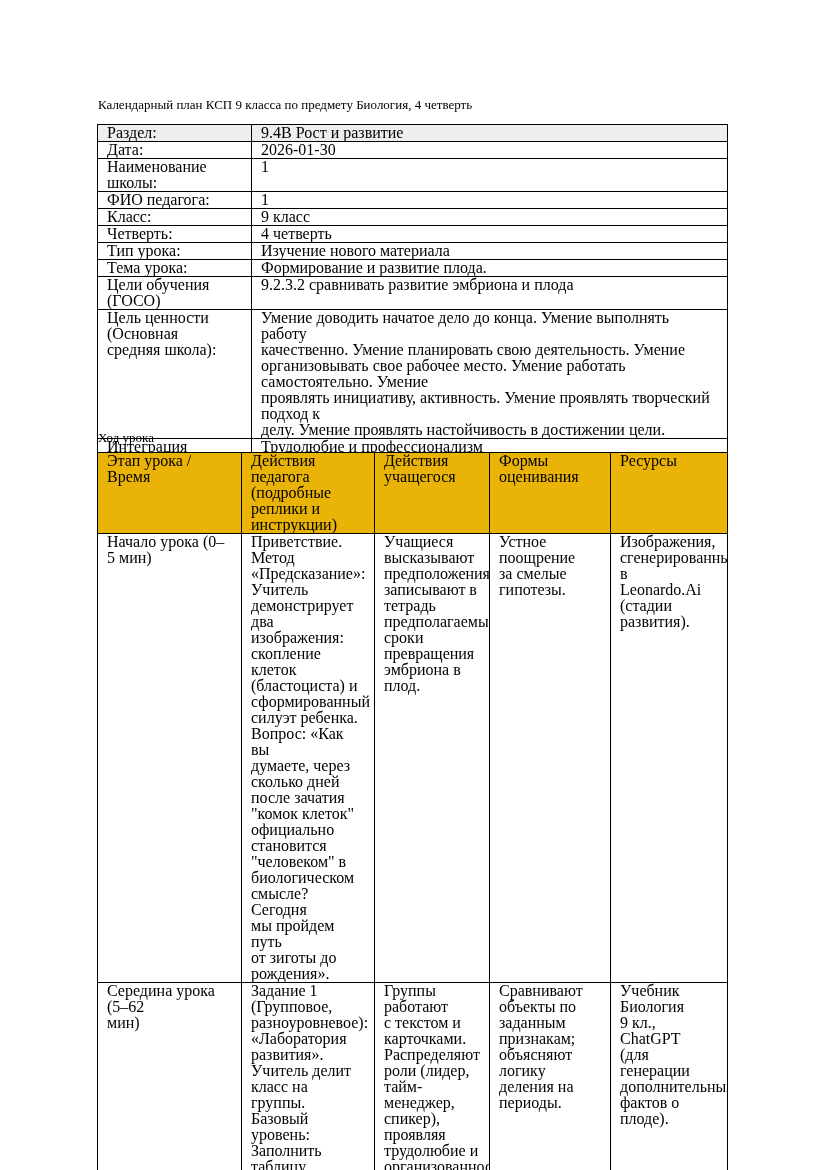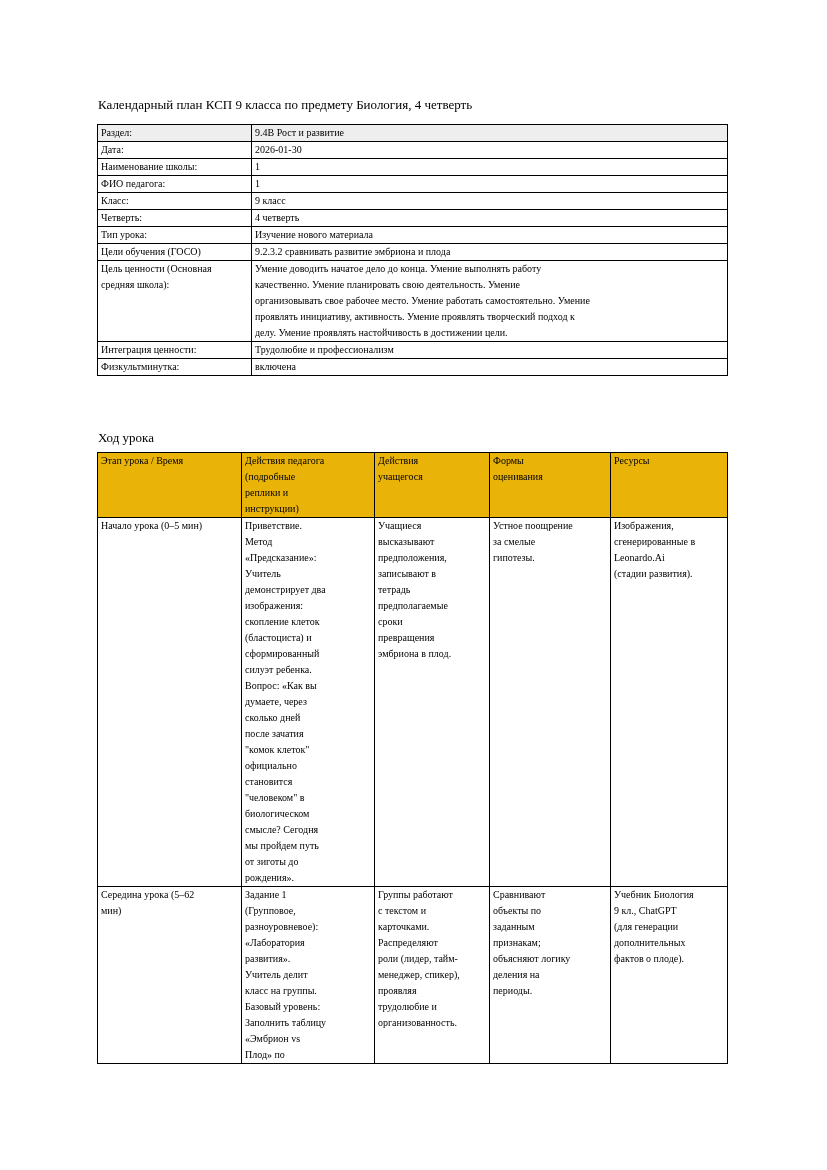--- a/index.html
+++ b/index.html
@@ -8,22 +8,22 @@
     font-family:"Liberation Serif","DejaVu Serif",serif;
     color:#000;overflow:hidden;
   }
   .doc-title{
     position:absolute;left:98px;top:97px;width:630px;
     font-size:13px;line-height:16px;white-space:nowrap;
   }
   table{border-collapse:collapse;table-layout:fixed;}
   td,th{
     border:1px solid #000;vertical-align:top;text-align:left;
-    padding:0 3px;font-weight:normal;
-    font-size:10px;line-height:16px;
+    padding:0 9px;font-weight:normal;
+    font-size:16px;line-height:16px;
     white-space:pre-line;overflow:hidden;font-family:Liberation Serif, serif;
   }
   .info-table{position:absolute;left:97px;top:124px;width:630px;}
   .info-table tr.hdr td{background:#eeeeee;}
   .section-label{
     position:absolute;left:98px;top:430px;
     font-size:13px;line-height:16px;
   }
   .flow-table{position:absolute;left:97px;top:452px;width:630px;}
   .flow-table thead th{background:#eab308;}
@@ -59,20 +59,24 @@
       <td>Класс:</td>
       <td>9 класс</td>
     </tr>
     <tr>
       <td>Четверть:</td>
       <td>4 четверть</td>
     </tr>
     <tr>
       <td>Тип урока:</td>
       <td>Изучение нового материала</td>
+    </tr>
+    <tr>
+      <td>Тема урока:</td>
+      <td>Формирование и развитие плода.</td>
     </tr>
     <tr>
       <td>Цели обучения (ГОСО)</td>
       <td>9.2.3.2 сравнивать развитие эмбриона и плода</td>
     </tr>
     <tr>
       <td>Цель ценности (Основная
 средняя школа):</td>
       <td>Умение доводить начатое дело до конца. Умение выполнять работу
 качественно. Умение планировать свою деятельность. Умение

